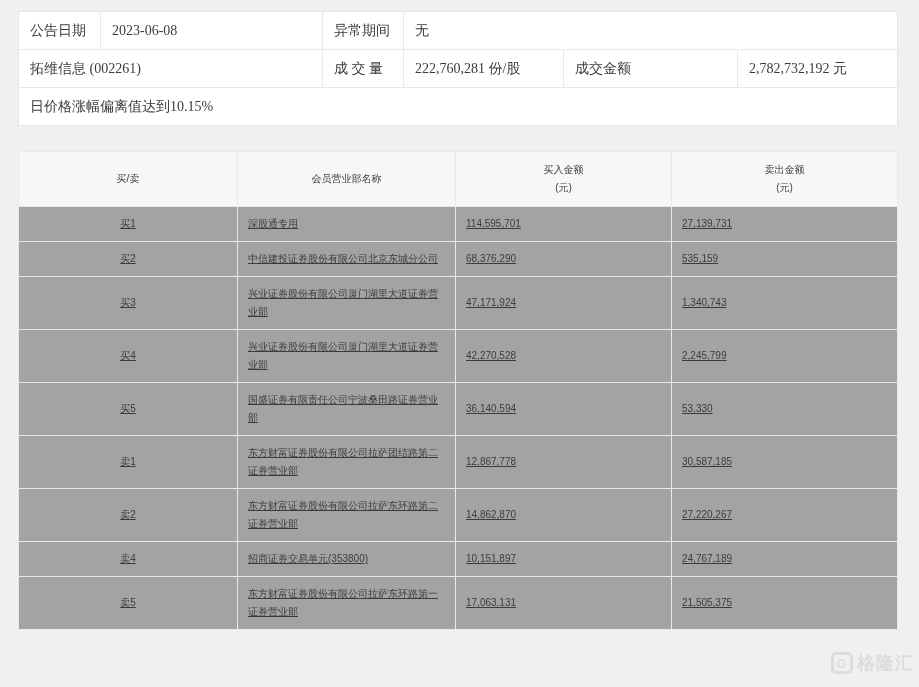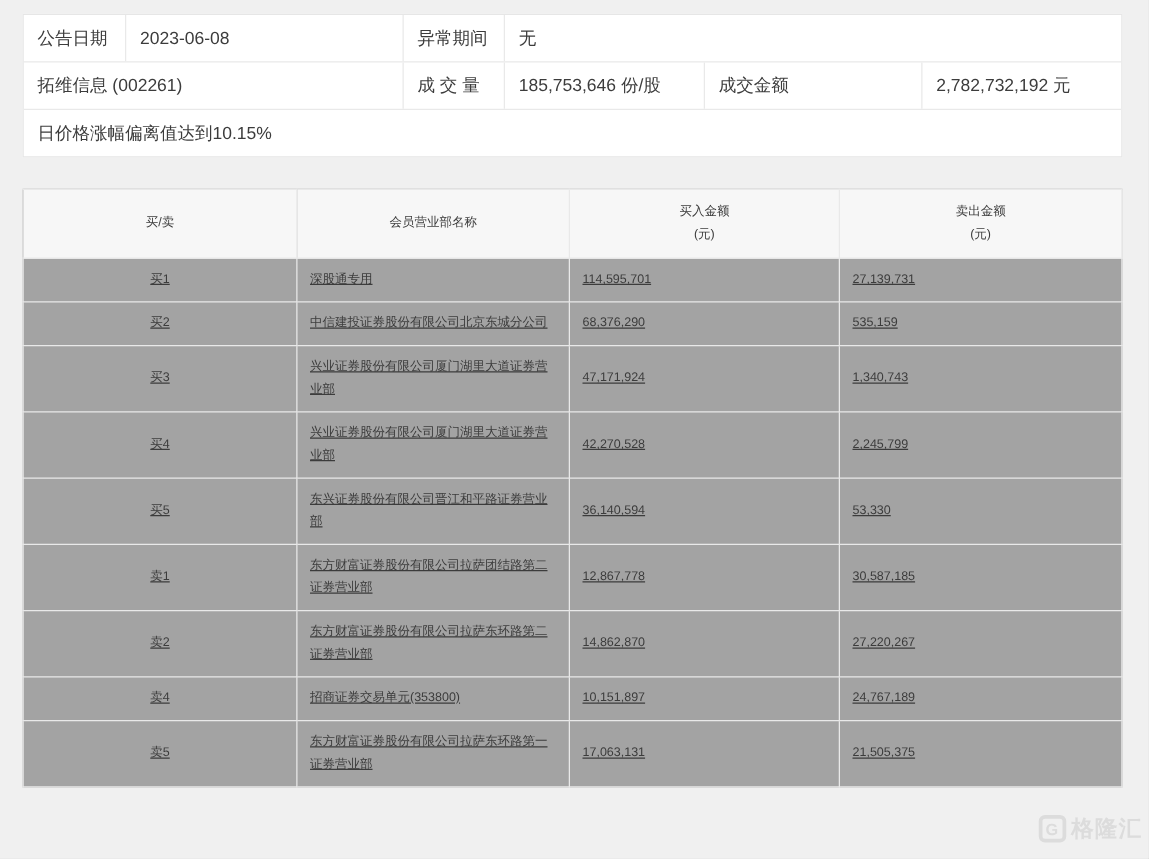--- a/index.html
+++ b/index.html
@@ -32,20 +32,21 @@
   }
   .info-row:last-child { border-bottom: 0; }
   .icell {
     box-sizing: border-box;
     padding: 9px 11px;
     line-height: 19px;
     border-right: 1px solid #e9e9e9;
     flex: 0 0 auto;
     white-space: nowrap;
     overflow: hidden;
+    font-family: Liberation Serif, serif;
   }
   .icell.grow { flex: 1 1 auto; border-right: 0; }
   .w82  { flex-basis: 82px; }
   .w222 { flex-basis: 222px; }
   .w81  { flex-basis: 81px; }
   .w304 { flex-basis: 304px; }
   .w160 { flex-basis: 160px; }
   .w174 { flex-basis: 174px; }
   
   .main-table {
@@ -111,21 +112,21 @@
   <div class="info-block">
     <div class="info-row">
       <div class="icell w82">公告日期</div>
       <div class="icell w222">2023-06-08</div>
       <div class="icell w81">异常期间</div>
       <div class="icell grow">无</div>
     </div>
     <div class="info-row">
       <div class="icell w304">拓维信息 (002261)</div>
       <div class="icell w81">成 交 量</div>
-      <div class="icell w160">185,753,646 份/股</div>
+      <div class="icell w160">222,760,281 份/股</div>
       <div class="icell w174">成交金额</div>
       <div class="icell grow">2,782,732,192 元</div>
     </div>
     <div class="info-row">
       <div class="icell grow">日价格涨幅偏离值达到10.15%</div>
     </div>
   </div>
 
   <table class="main-table">
     <colgroup>
@@ -172,21 +173,21 @@
           <td class="amount">1,340,743</td>
         </tr>
         <tr>
           <td class="side">买4</td>
           <td class="broker">兴业证券股份有限公司厦门湖里大道证券营业部</td>
           <td class="amount">42,270,528</td>
           <td class="amount">2,245,799</td>
         </tr>
         <tr>
           <td class="side">买5</td>
-          <td class="broker">东兴证券股份有限公司晋江和平路证券营业部</td>
+          <td class="broker">国盛证券有限责任公司宁波桑田路证券营业部</td>
           <td class="amount">36,140,594</td>
           <td class="amount">53,330</td>
         </tr>
         <tr>
           <td class="side">卖1</td>
           <td class="broker">东方财富证券股份有限公司拉萨团结路第二证券营业部</td>
           <td class="amount">12,867,778</td>
           <td class="amount">30,587,185</td>
         </tr>
         <tr>

